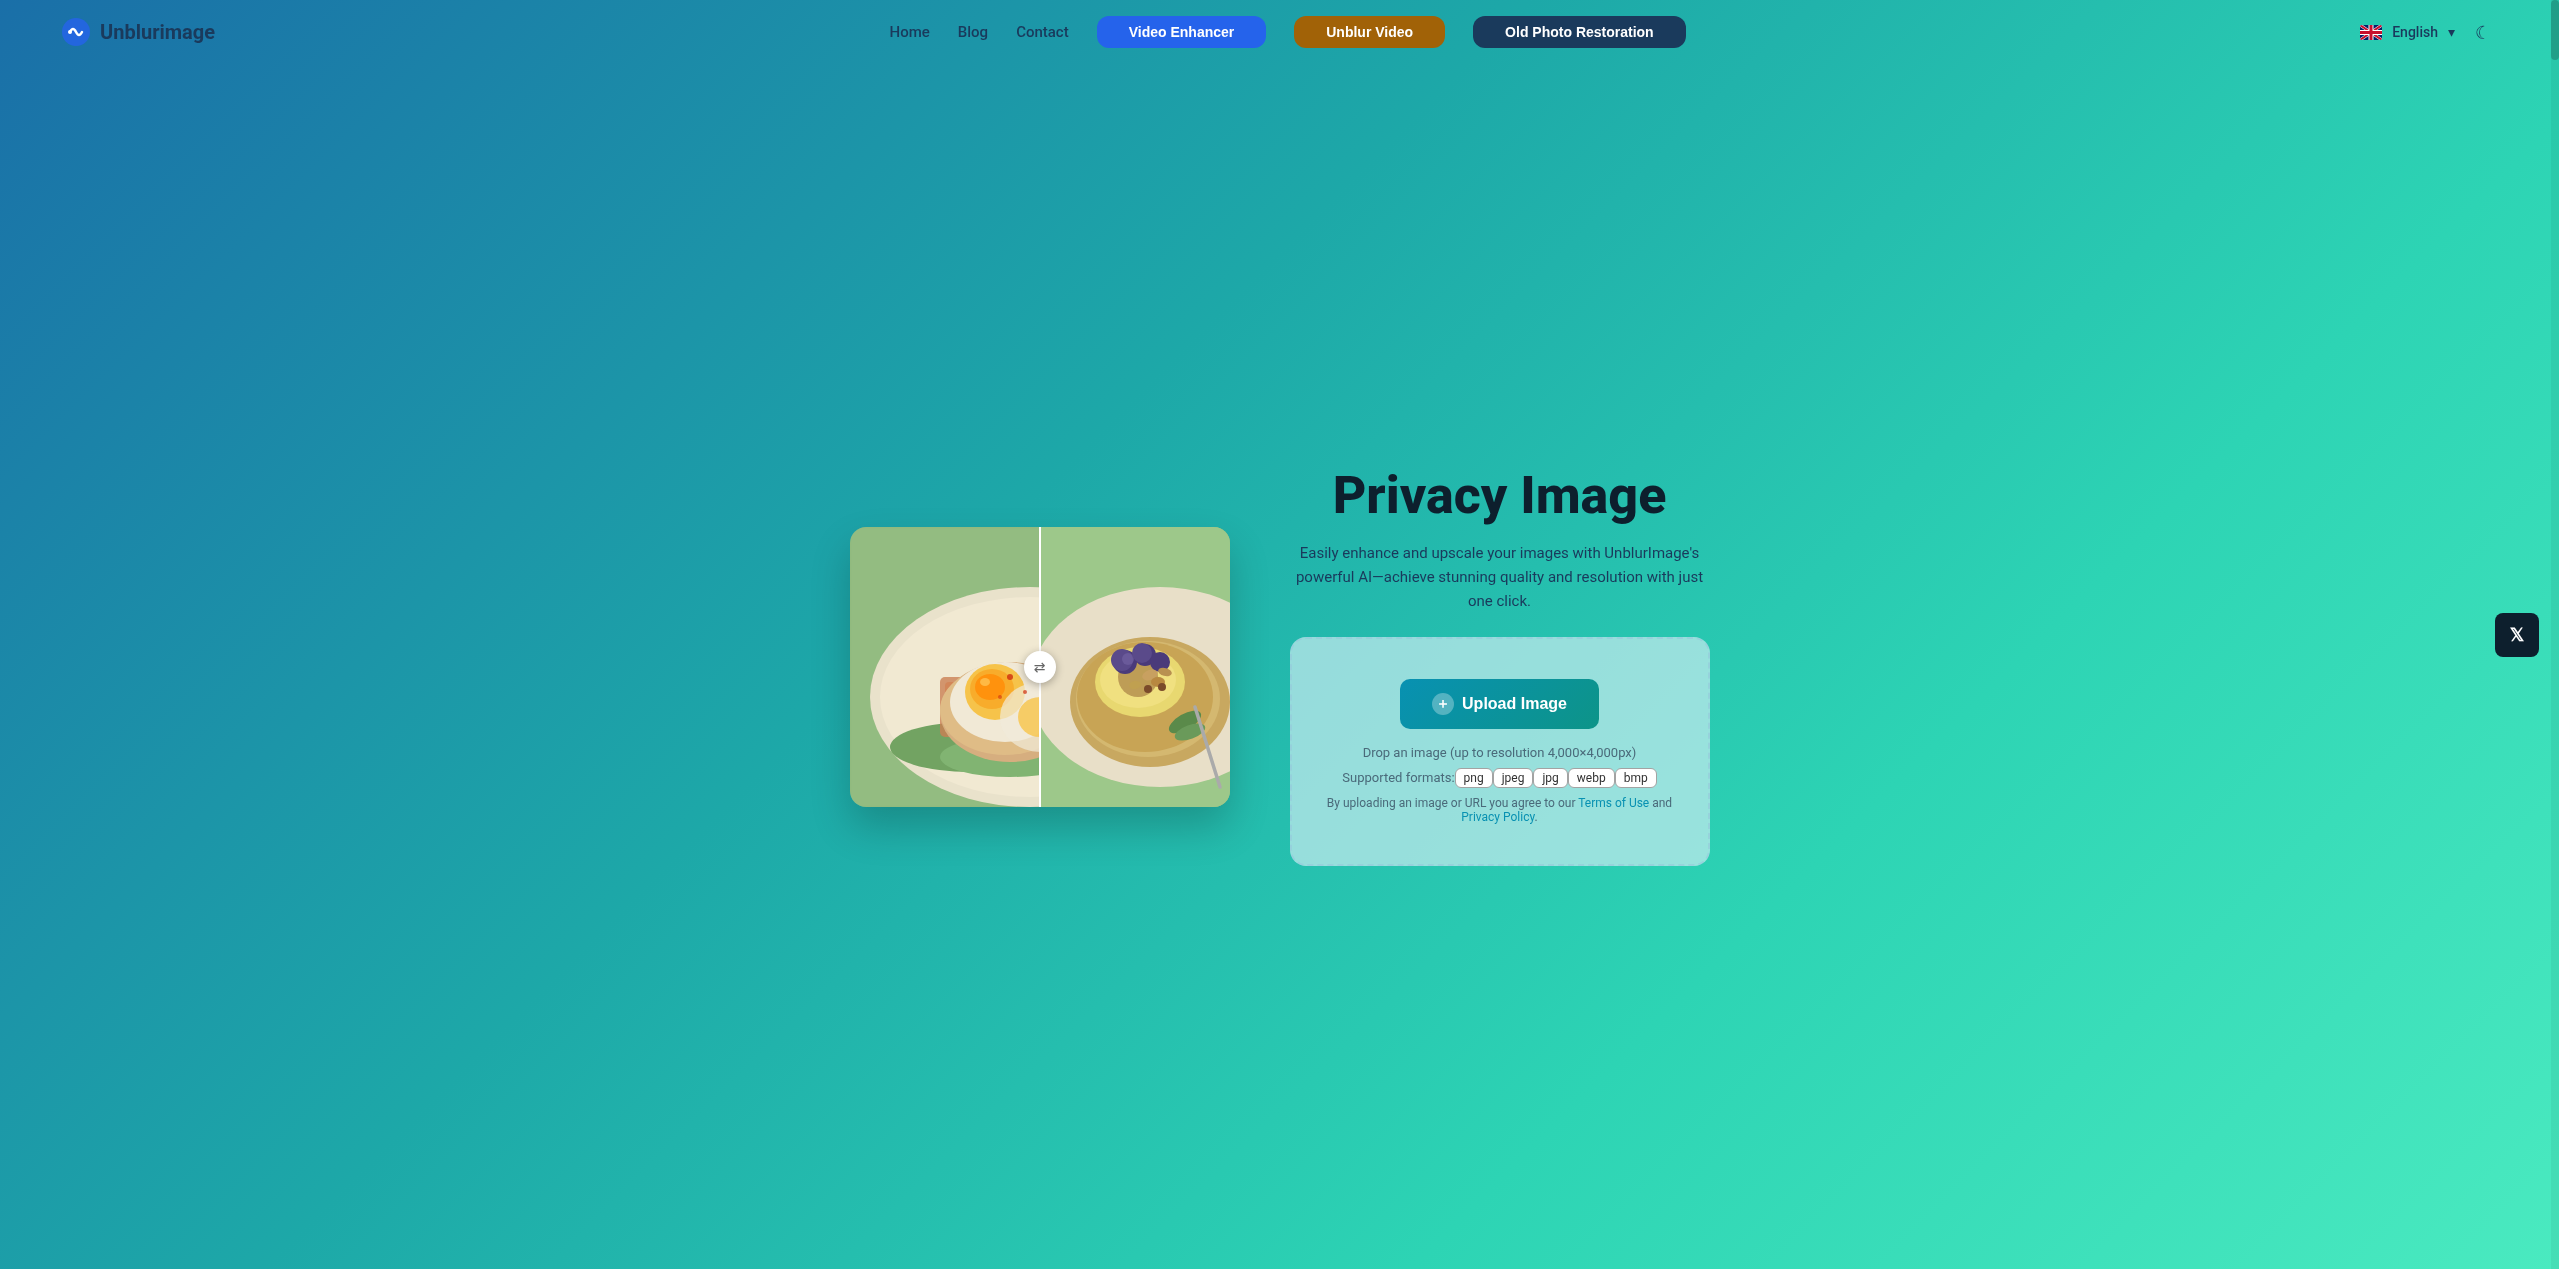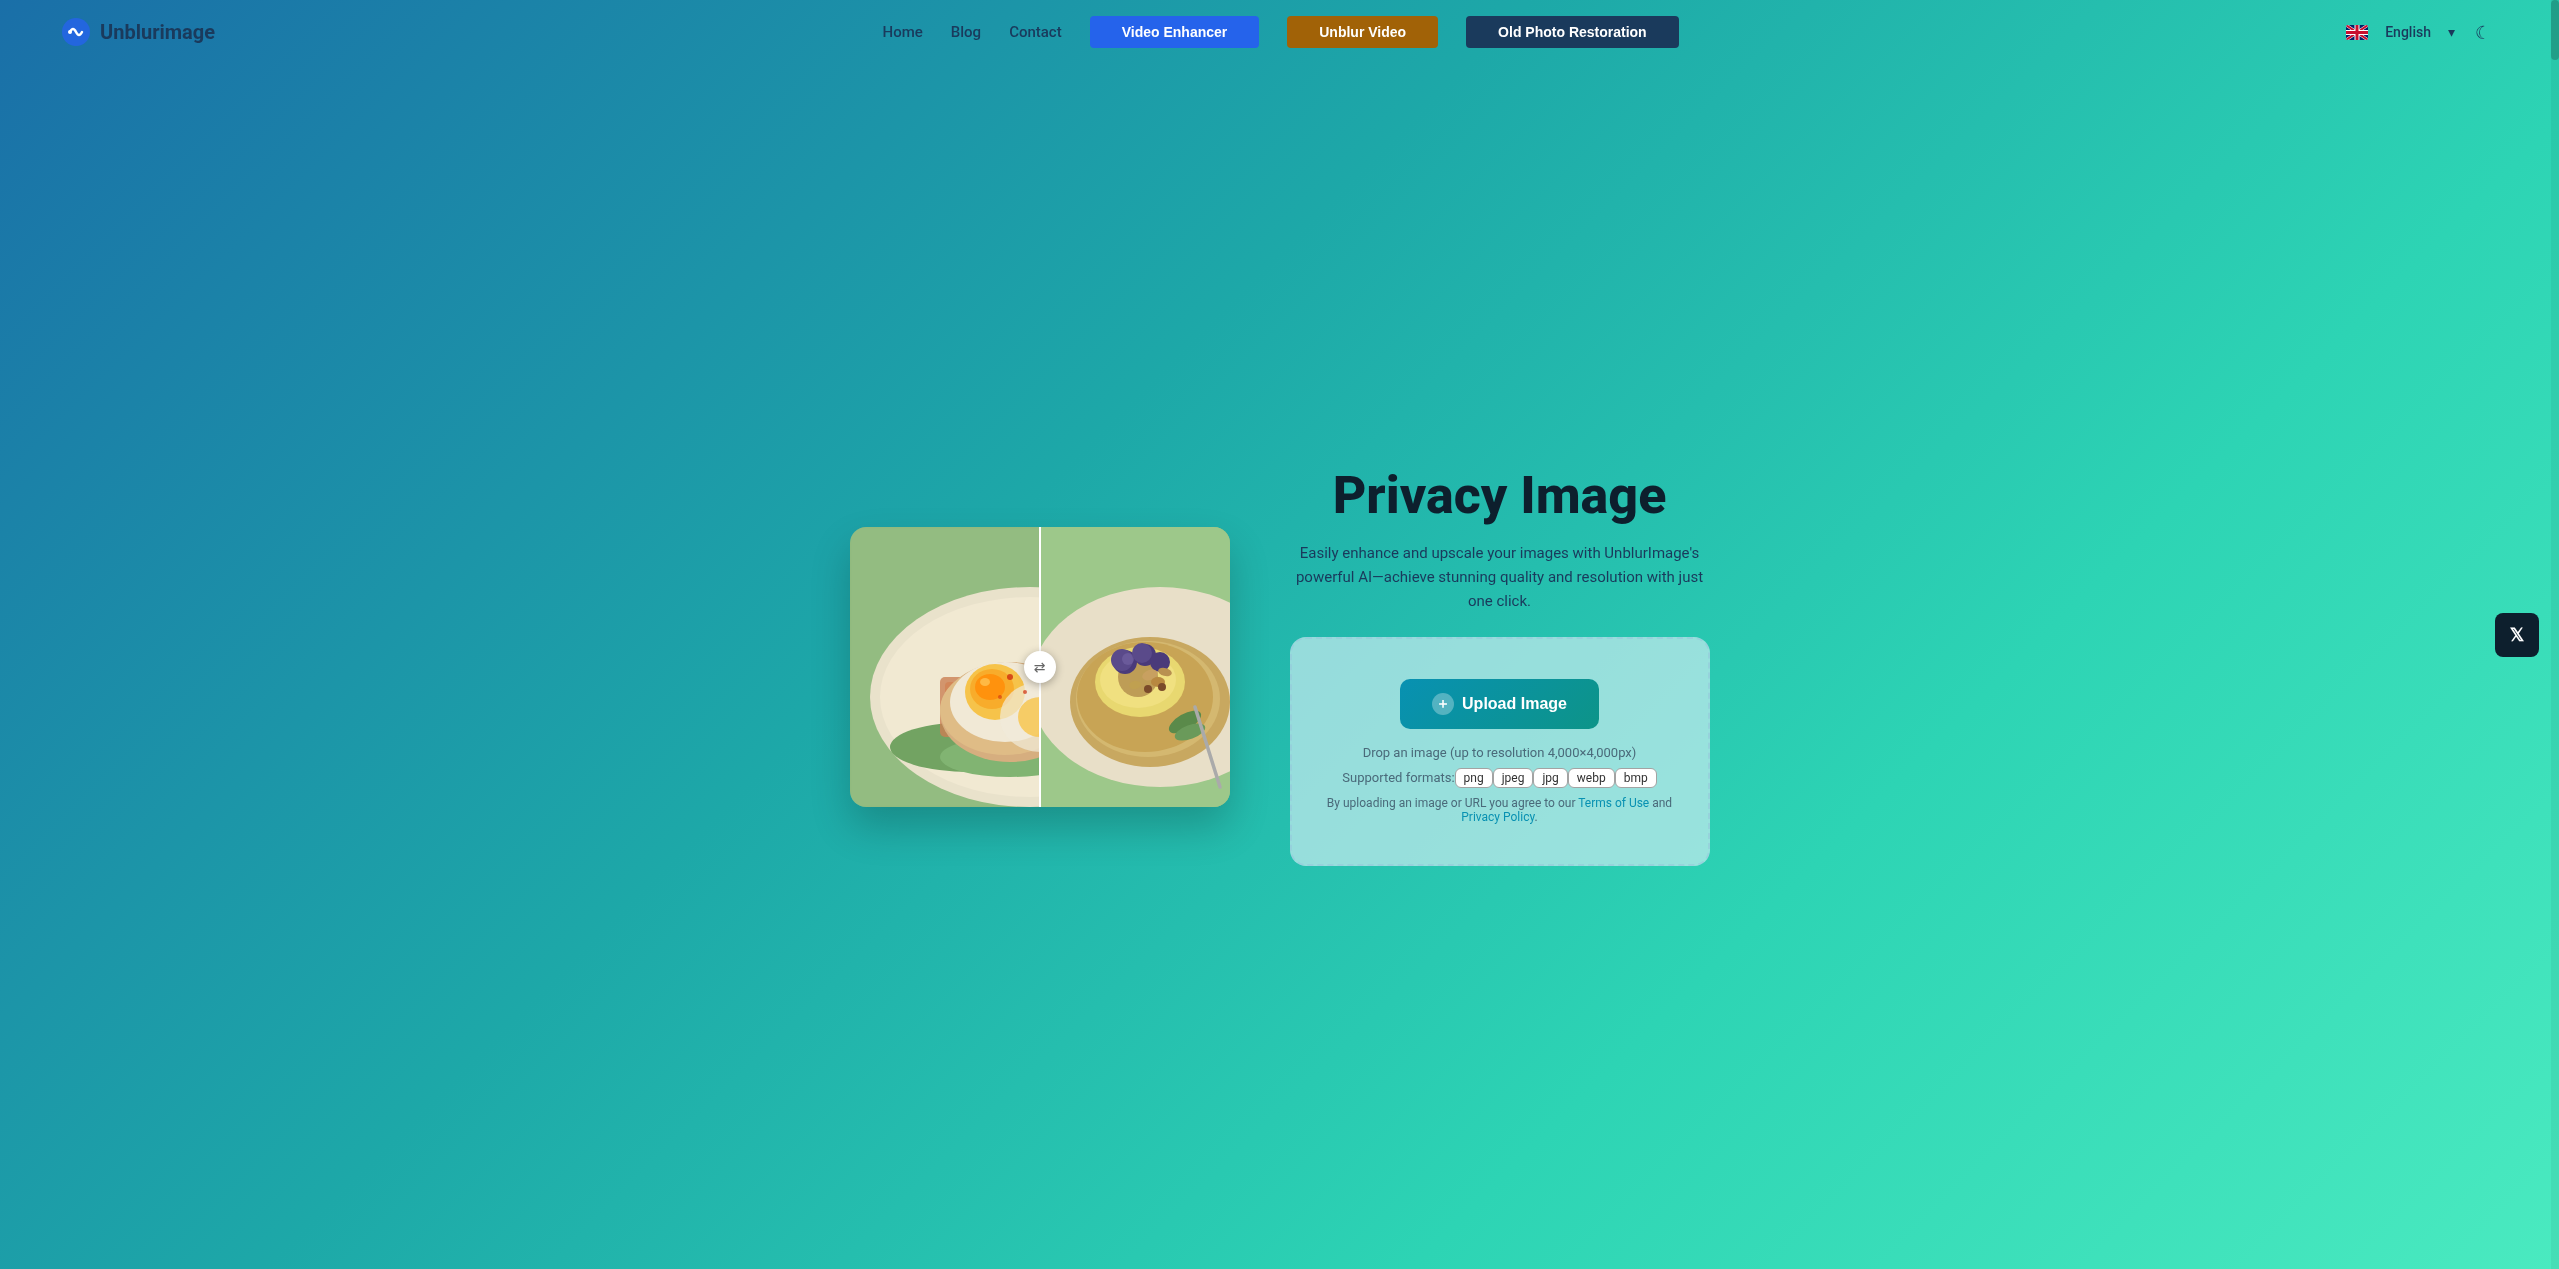--- a/index.html
+++ b/index.html
@@ -43,21 +43,21 @@
     }
     .nav-link {
       font-size: 15px;
       color: #1a3a5c;
       text-decoration: none;
       cursor: pointer;
       font-weight: 500;
     }
     .nav-btn {
       padding: 8px 32px;
-      border-radius: 4px;
+      border-radius: 12px;
       font-size: 14px;
       font-weight: 600;
       cursor: pointer;
       border: none;
       color: white;
     }
     .nav-btn-video-enhancer {
       background: #2563eb;
     }
     .nav-btn-unblur-video {
@@ -67,21 +67,21 @@
       background: #1a3a5c;
     }
     .nav-right {
       display: flex;
       align-items: center;
       gap: 12px;
     }
     .lang-selector {
       display: flex;
       align-items: center;
-      gap: 17px;
+      gap: 10px;
       cursor: pointer;
       font-size: 14px;
       color: #1a3a5c;
       font-weight: 500;
     }
     .dark-mode-toggle {
       width: 32px;
       height: 32px;
       display: flex;
       align-items: center;

